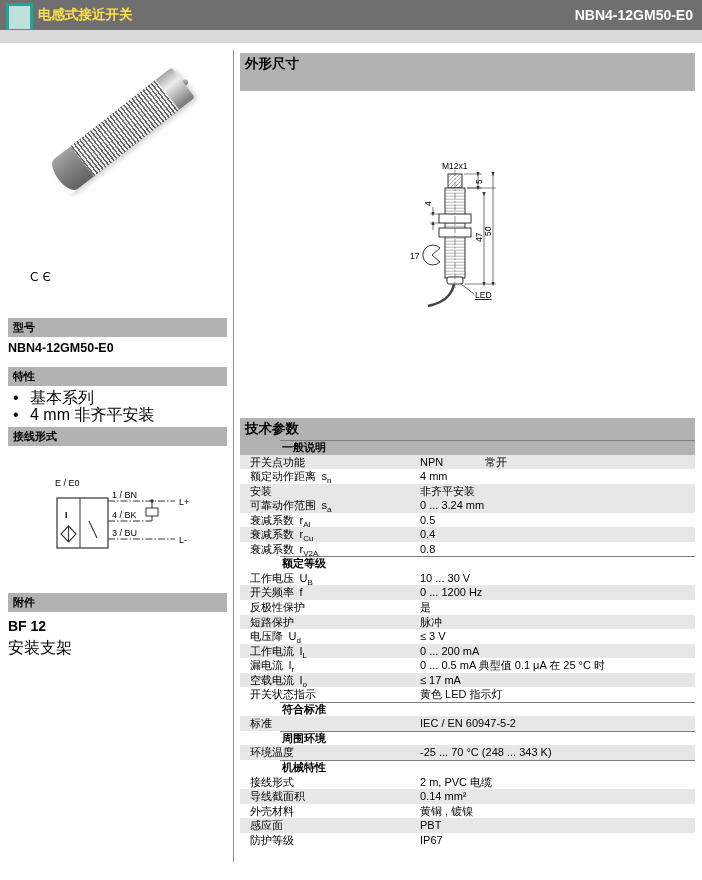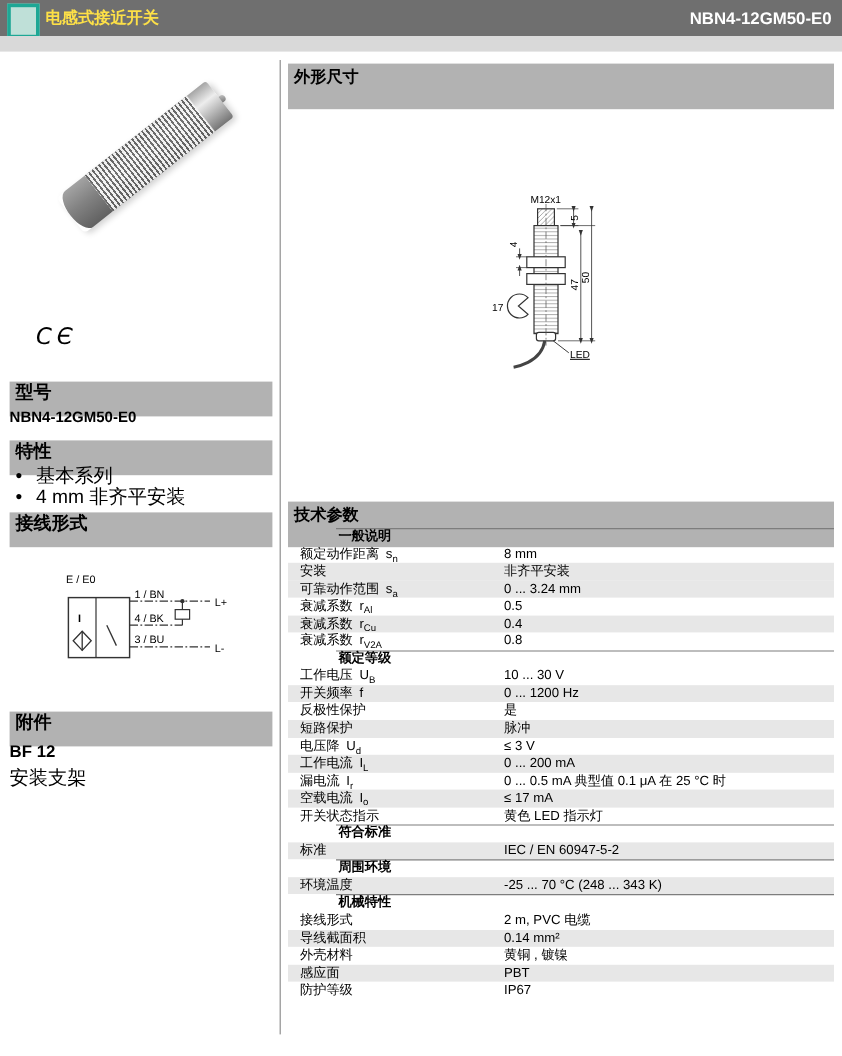--- a/index.html
+++ b/index.html
@@ -10,34 +10,34 @@
   }
   
   .topbar{position:absolute;left:0;top:0;width:702px;height:30px;background:#6f6f6f;}
   .brandbox{position:absolute;left:6px;top:3px;width:21px;height:23px;background:#bfe0d8;border:3px solid #1ea795;}
   .topbar .title{position:absolute;left:38px;top:0;height:30px;line-height:30px;color:#fde047;font-weight:bold;font-size:13.5px;}
   .topbar .model{position:absolute;right:9px;top:0;height:30px;line-height:30px;color:#fff;font-weight:bold;font-size:14px;}
   .subbar{position:absolute;left:0;top:30px;width:702px;height:13px;background:#d9d9d9;}
   .vdivider{position:absolute;left:233px;top:50px;width:1px;height:812px;background:#8f8f8f;}
 
   
-  .secbar{position:absolute;height:29px;line-height:19px;background:#b2b2b2;font-weight:bold;font-size:15px;padding-left:5px;box-sizing:border-box;}
+  .secbar{position:absolute;height:19px;line-height:19px;background:#b2b2b2;font-weight:bold;font-size:11px;padding-left:5px;box-sizing:border-box;}
   .secbar.left{left:8px;width:219px;}
   .secbar.right{left:240px;width:455px;height:38px;line-height:21px;font-size:13.5px;}
 
   
   .photo{position:absolute;left:8px;top:55px;width:219px;height:212px;overflow:hidden;}
   .cable{position:absolute;left:140px;top:36px;width:44px;height:6px;background:linear-gradient(#cfcfcf,#8d8d8d);border-radius:3px;transform:rotate(-38deg);}
   .sensor{position:absolute;left:34px;top:57px;width:158px;height:38px;display:flex;transform:rotate(-38deg);border-radius:4px;box-shadow:2px 3px 5px rgba(0,0,0,.18);}
   .tip{width:30px;background:linear-gradient(#a3a3a3,#828282 45%,#616161);border-radius:9px 0 0 9px / 19px 0 0 19px;}
   .threads{flex:1;background:
       repeating-linear-gradient(90deg, rgba(92,92,92,.85) 0 1.5px, rgba(246,246,246,.92) 1.5px 3.5px),
       linear-gradient(#8f8f8f,#f2f2f2 35%,#6c6c6c);}
   .collar{width:20px;background:linear-gradient(#a5a5a5,#ededed 35%,#757575);border-radius:0 3px 3px 0;}
-  .ce{position:absolute;left:30px;top:270px;font-size:19px;letter-spacing:4px;font-family:"DejaVu Sans",sans-serif;font-style:italic;}
+  .ce{position:absolute;left:30px;top:270px;font-size:12px;letter-spacing:4px;font-family:"DejaVu Sans",sans-serif;}
 
   .model-text{position:absolute;left:8px;top:341px;font-weight:bold;font-size:12.5px;}
   .features{position:absolute;left:8px;top:389px;width:219px;font-size:16px;}
   .feat-item{line-height:17px;padding-left:22px;position:relative;}
   .feat-item::before{content:"\2022";position:absolute;left:5px;}
   .acc-name{position:absolute;left:8px;top:618px;font-weight:bold;font-size:14px;}
   .acc-desc{position:absolute;left:8px;top:638px;font-size:16px;}
 
   .wiring-svg{position:absolute;left:25px;top:468px;}
   .wiring-svg text{font-family:"Liberation Sans","DejaVu Sans",sans-serif;font-size:9px;}
@@ -171,23 +171,28 @@
   <line x1="35" y1="74" x2="35" y2="67" stroke="#333" stroke-width="0.7" marker-end="url(#ar)"></line>
   <text x="33" y="50" transform="rotate(-90 33 50)">4</text>
 
   <path d="M42 92 A10 10 0 1 0 42 106 L34 99 Z" fill="#fff" stroke="#333" stroke-width="1"></path>
   <text x="12" y="103">17</text>
 </svg>
 
 <div class="secbar right" style="top:418px">技术参数</div>
 <div class="spec-table">
     <div class="spec-row group">一般说明</div>
+    <div class="spec-row shaded">
+      <span class="lab">开关点功能</span>
+      <span class="val">NPN</span>
+      <span class="val2">常开</span>
+    </div>
     <div class="spec-row">
       <span class="lab">额定动作距离 s<sub>n</sub></span>
-      <span class="val">8 mm</span>
+      <span class="val">4 mm</span>
     </div>
     <div class="spec-row shaded">
       <span class="lab">安装</span>
       <span class="val">非齐平安装</span>
     </div>
     <div class="spec-row shaded">
       <span class="lab">可靠动作范围 s<sub>a</sub></span>
       <span class="val">0 ... 3.24 mm</span>
     </div>
     <div class="spec-row">

